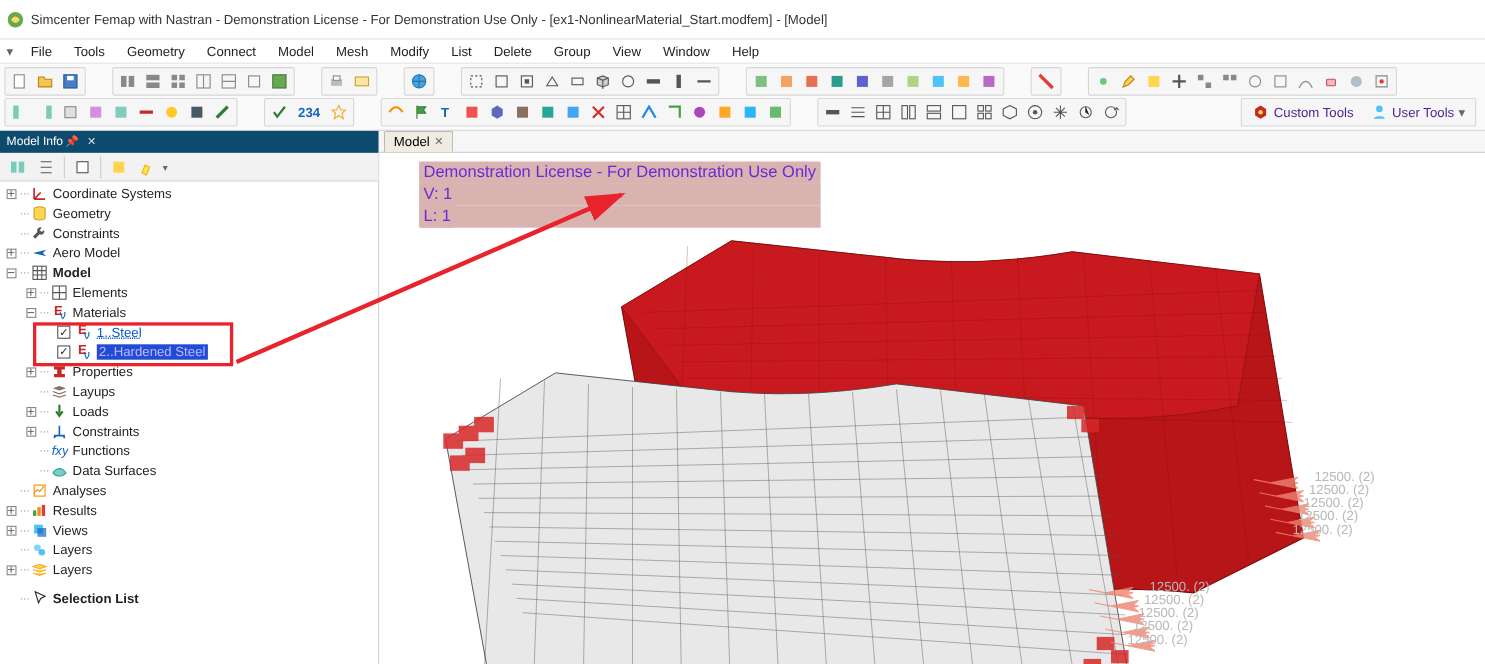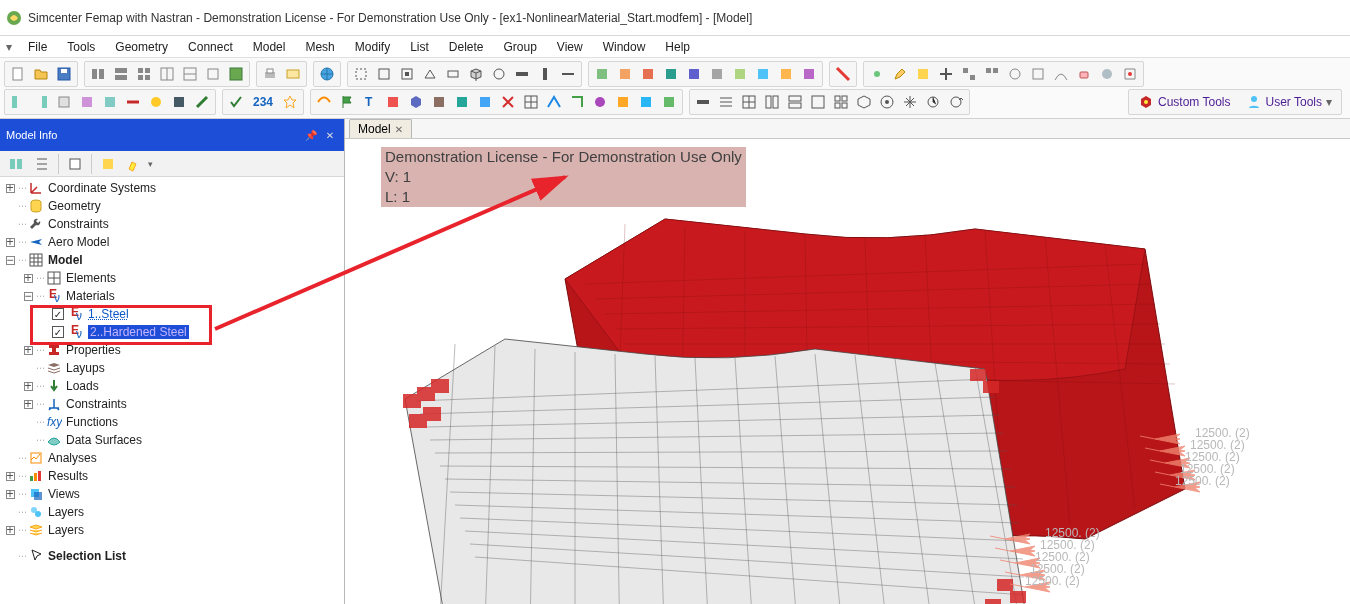--- a/index.html
+++ b/index.html
@@ -5,32 +5,32 @@
 * { margin: 0; padding: 0; box-sizing: border-box; font-family: "Segoe UI", Tahoma, sans-serif; font-size: 12px; }
 html, body { width: 1350px; height: 604px; overflow: hidden; background: #fff; }
 .titlebar { height: 36px; background: #fff; display: flex; align-items: center; padding: 0 6px; border-bottom: 1px solid #d8d8d8; }
 .titlebar .app-icon { width: 16px; height: 16px; margin-right: 6px; }
 .titlebar .title-text { color: #333; }
 .menubar { height: 22px; background: #fff; display: flex; align-items: center; padding: 0 4px; border-bottom: 1px solid #e0e0e0; }
 .menubar .menu-item { padding: 2px 10px; color: #222; cursor: default; }
 .menubar .dd-icon { width: 10px; height: 22px; display: flex; align-items: center; justify-content: center; color: #666; margin-right: 4px; }
 
 .toolbars { background: #fafafa; border-bottom: 1px solid #d0d0d0; padding: 2px 4px; }
-.tb-row { display: flex; align-items: center; gap: 2px; height: 28px; }
+.tb-row { display: flex; align-items: center; gap: 20px; height: 28px; }
 .tb-group { display: flex; align-items: center; gap: 1px; padding: 0 2px; border: 1px solid #d6d6d6; border-radius: 2px; background: #f6f6f6; height: 26px; margin-right: 4px; }
 .tb-btn { width: 22px; height: 22px; display: flex; align-items: center; justify-content: center; border: 1px solid transparent; border-radius: 2px; cursor: default; }
 .tb-btn svg { width: 16px; height: 16px; }
 .tb-sep { width: 1px; height: 20px; background: #ccc; margin: 0 2px; }
 .tb-text-btn { display: flex; align-items: center; gap: 4px; padding: 0 6px; height: 22px; border: 1px solid transparent; border-radius: 2px; }
 .tb-text-btn span { color: #4c1d95; }
 .tb-spacer { flex: 1; }
 
 .workspace { display: flex; height: calc(604px - 24px - 22px - 60px); }
 .panel { width: 345px; background: #fff; border-right: 1px solid #b8b8b8; display: flex; flex-direction: column; }
-.panel-header { height: 32px; background: #1d4ed8; color: #fff; display: flex; align-items: center; padding: 0 6px; justify-content: space-between; }
+.panel-header { height: 20px; background: #0c4a6e; color: #fff; display: flex; align-items: center; padding: 0 6px; }
 .panel-header .ph-title { font-size: 11px; }
 .panel-header .ph-icons { display: flex; gap: 2px; }
 .panel-header .ph-icons div { width: 16px; height: 16px; display: flex; align-items: center; justify-content: center; color: #ddd; font-size: 10px; }
 .panel-toolbar { height: 26px; background: #f2f2f2; border-bottom: 1px solid #d8d8d8; display: flex; align-items: center; padding: 0 4px; gap: 2px; }
 .panel-toolbar .tb-btn { width: 24px; }
 
 .tree { flex: 1; overflow: auto; padding: 2px 0; user-select: none; }
 .tree-row { display: flex; align-items: center; height: 18px; white-space: nowrap; }
 .tree-indent { display: inline-block; }
 .exp { width: 12px; height: 12px; display: inline-flex; align-items: center; justify-content: center; color: #555; font-family: monospace; font-size: 10px; cursor: default; margin-right: 2px; }
@@ -42,21 +42,21 @@
 .node-link { color: #0a58c8; text-decoration: underline dotted; }
 .node-sel { background: #1e4ed8; color: #c4b5fd; padding: 0 2px; }
 .highlight-box { position: absolute; border: 3px solid #e8232c; pointer-events: none; }
 
 .view-area { flex: 1; position: relative; background: #fff; }
 .tabstrip { height: 20px; display: flex; align-items: flex-end; padding-left: 4px; background: #f6f6f6; border-bottom: 1px solid #c8c8c8; }
 .tab { height: 19px; display: flex; align-items: center; gap: 4px; padding: 0 8px; background: #f0ece2; border: 1px solid #b8b8b8; border-bottom: none; border-radius: 2px 2px 0 0; }
 .tab .tab-close { color: #666; font-size: 10px; }
 .canvas { position: absolute; inset: 20px 0 0 0; background: #fff; }
 .overlay-text { position: absolute; left: 36px; top: 8px; }
-.overlay-text div { display: inline-block; background: #d8b3b0; color: #404040; padding: 0 2px; font-size: 15px; line-height: 20px; }
+.overlay-text div { display: inline-block; background: #d8b3b0; color: #6d28d9; padding: 0 2px; font-size: 15px; line-height: 20px; }
 .overlay-text .row { display: block; }
 
 .arrow { position: absolute; pointer-events: none; }
 </style>
 </head>
 <body>
 
 <div class="titlebar">
   <span class="app-icon">
     <svg viewBox="0 0 16 16">

